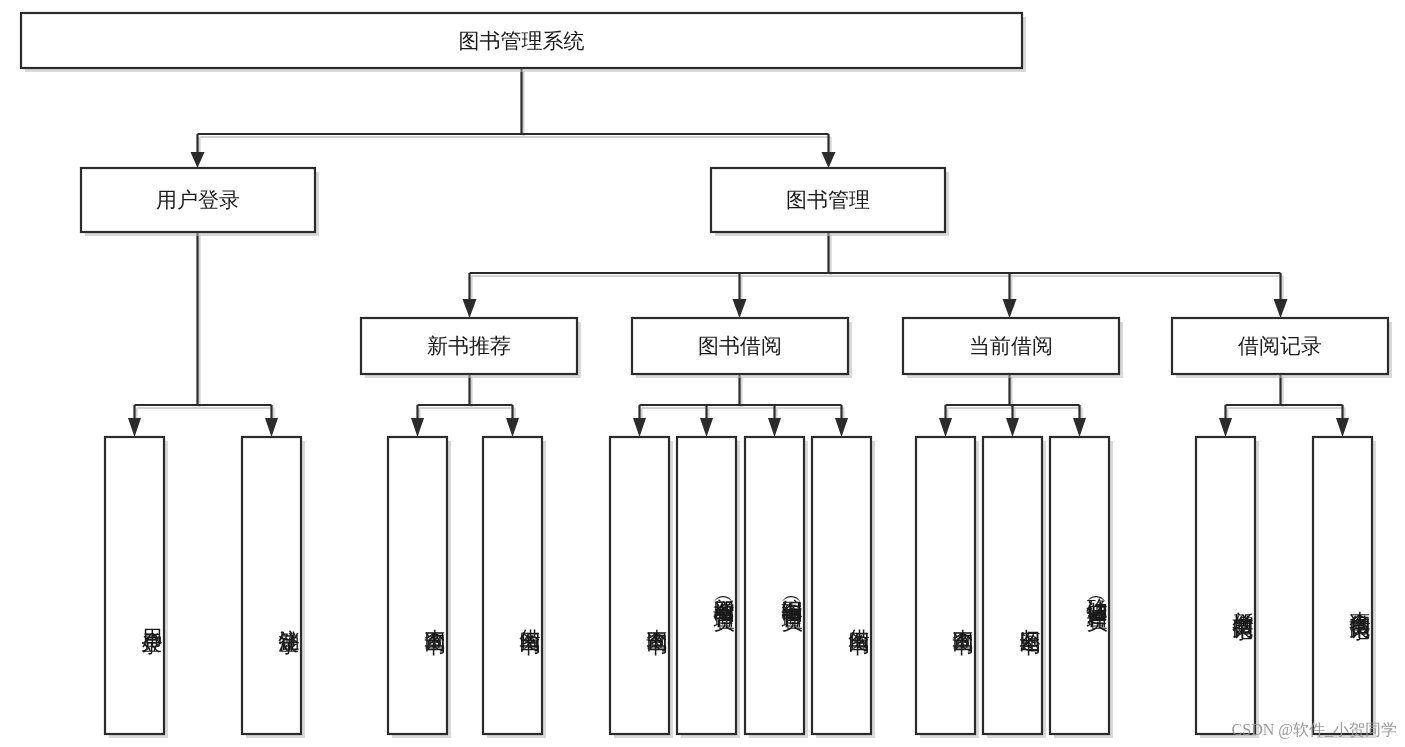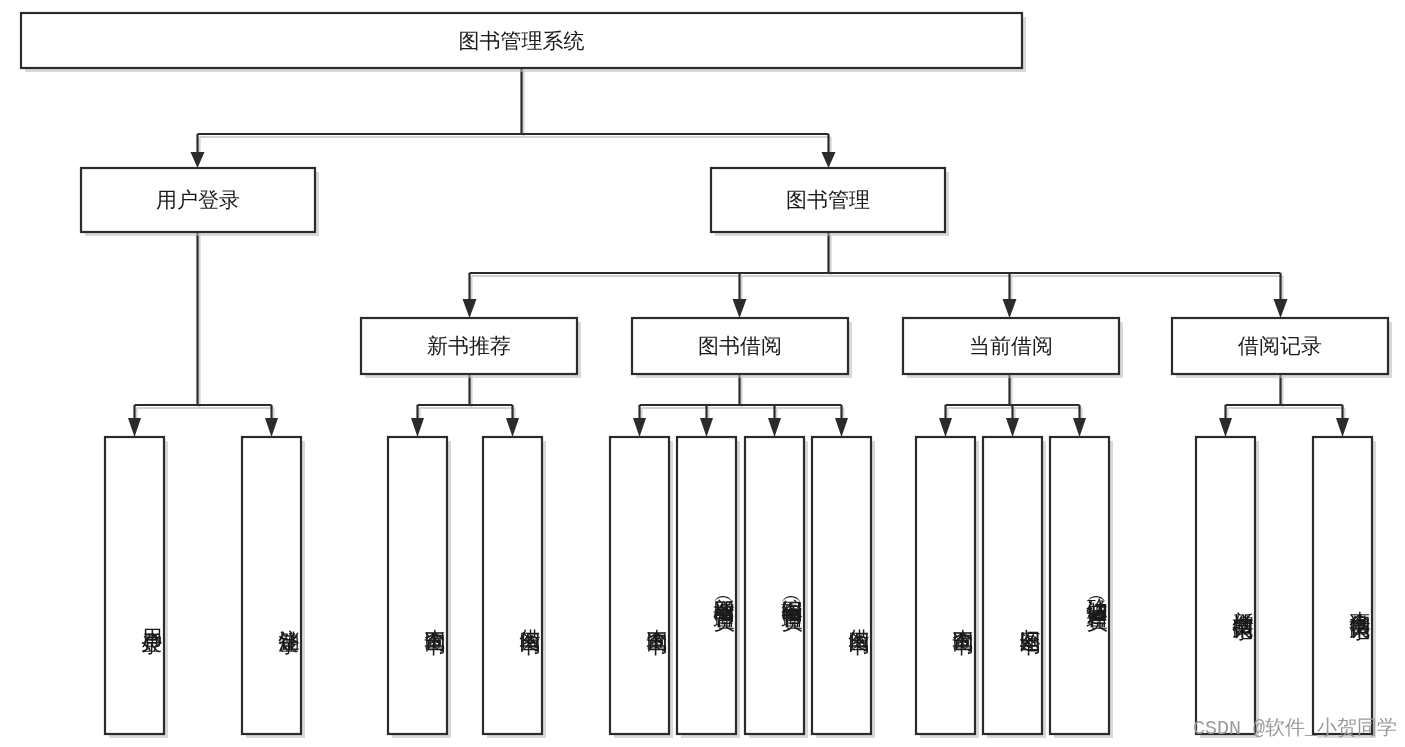--- a/index.html
+++ b/index.html
@@ -70,22 +70,22 @@
     display: flex;
     align-items: flex-start;
     justify-content: center;
     white-space: nowrap;
     pointer-events: none;
   }
   .watermark {
     position: absolute;
     right: 8px;
     bottom: 6px;
-    font-family: Liberation Mono, monospace;
-    font-size: 20px;
+    font-family: Liberation Serif, serif;
+    font-size: 16px;
     color: #9a9a9a;
     white-space: nowrap;
   }
 </style>
 </head>
 <body>
 
 <div id="diagram-root">
 
   <svg class="diagram-canvas" viewBox="0 0 1405 747">

